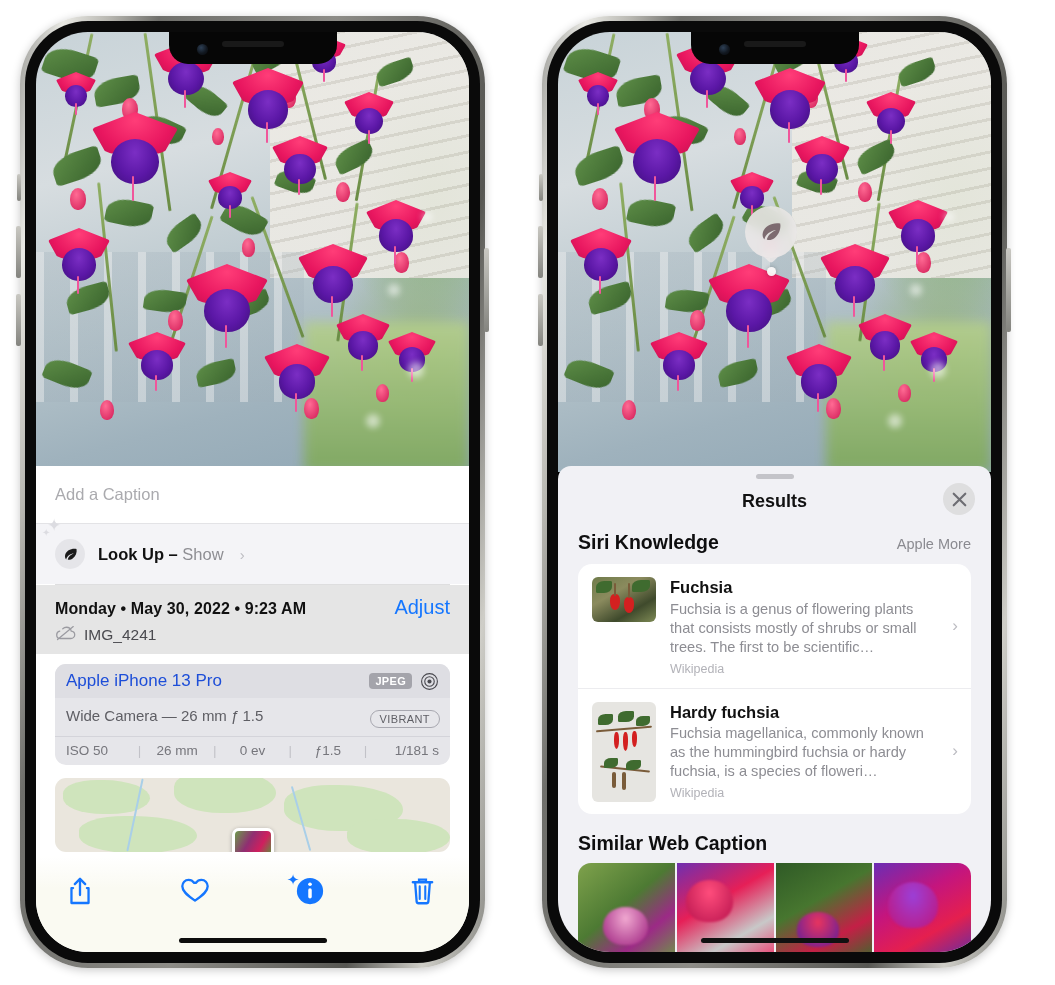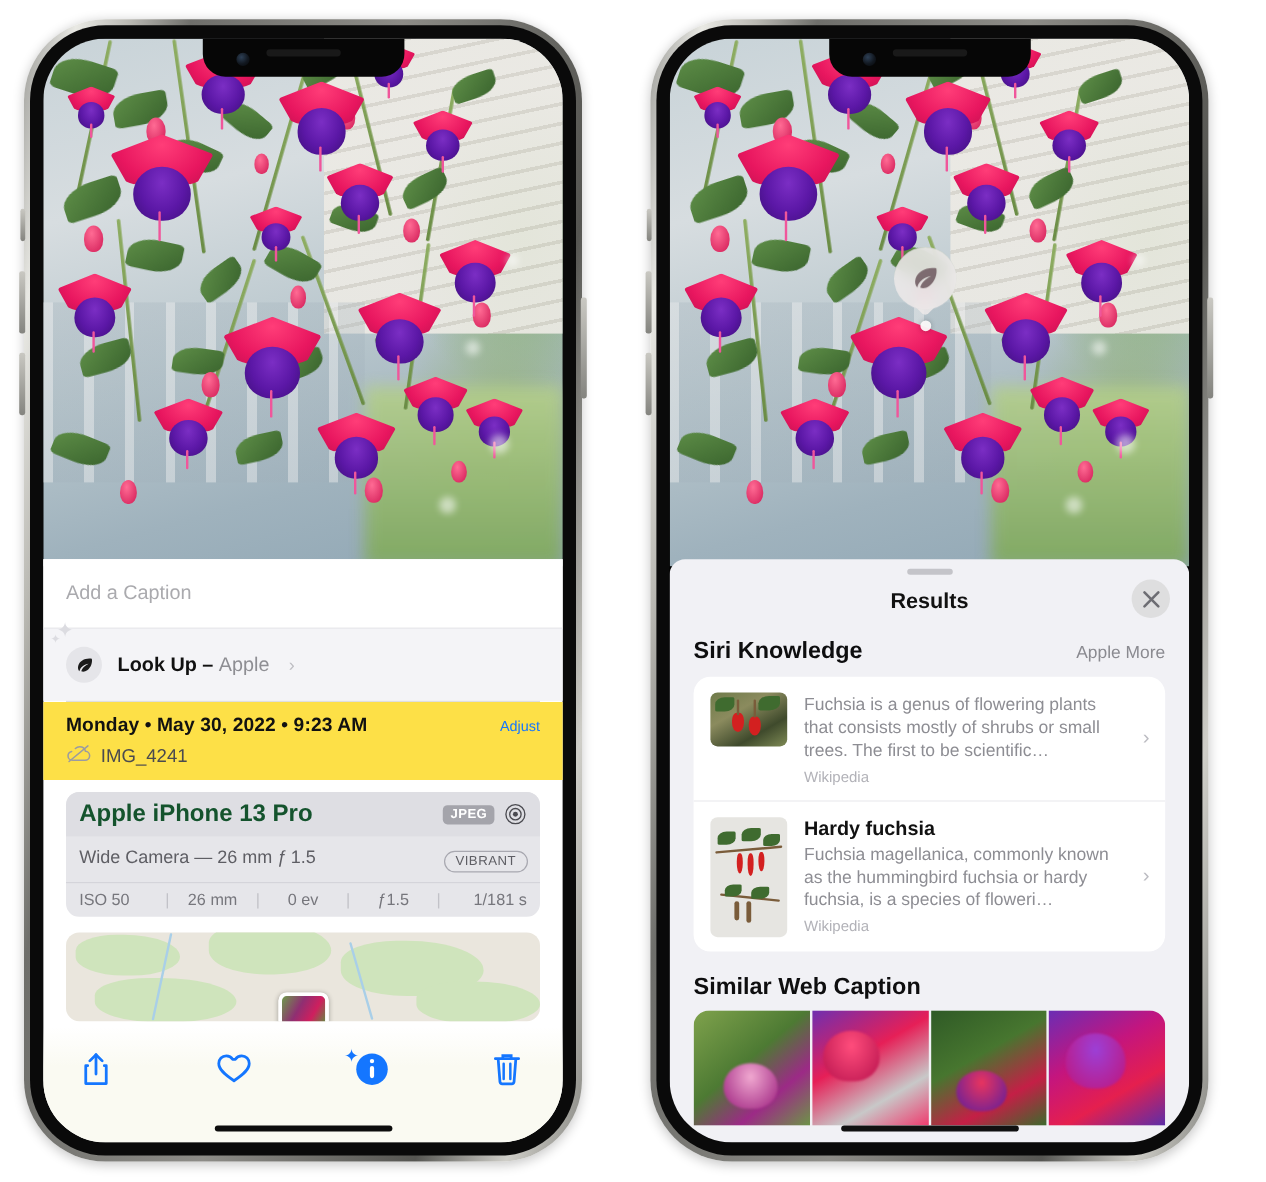--- a/index.html
+++ b/index.html
@@ -190,39 +190,39 @@
     position: absolute; color: #dcdce1; pointer-events: none;
   }
   .sp1 { left: -8px; top: -9px; font-size: 17px; }
   .sp2 { left: -13px; top: 3px; font-size: 10px; }
   .lookup-txt { font-size: 16.5px; font-weight: 700; color: #111; }
   .lookup-txt .sub { font-weight: 400; color: #8e8e93; }
   .chev-sm { color: #bdbdc2; font-size: 15px; margin-left: 3px; }
 
   .meta-sep { height: 1px; background: #dededf; margin: 0 19px; }
 
-  .meta-band { background: #fde047; padding: 11px 19px 9px; }
+  .meta-band { background: #e5e5e5; padding: 11px 19px 9px; }
   .meta-top { display: flex; justify-content: space-between; align-items: baseline; }
   .meta-date { font-size: 16px; font-weight: 700; color: #111; letter-spacing: .1px; }
-  .meta-adjust { font-size: 12px; color: #1476ff; }
+  .meta-adjust { font-size: 20px; color: #1476ff; }
   .meta-file { display: flex; align-items: center; gap: 7px; margin-top: 6px; }
   .meta-file-name { font-size: 15.5px; color: #4a4a4f; }
 
   .exif-card {
     margin: 10px 19px 0;
     background: #e6e6ea;
     border-radius: 11px;
     overflow: hidden;
     font-size: 14px;
   }
   .exif-head {
     display: flex; align-items: center; justify-content: space-between;
     padding: 7px 11px; background: #dedee3;
   }
-  .exif-model { font-size: 20px; font-weight: 700; color: #14532d; }
+  .exif-model { font-size: 17px; font-weight: 400; color: #1d4ed8; }
   .exif-head-right { display: flex; align-items: center; gap: 8px; }
   .pill-jpeg {
     background: #a4a4ab; color: #fff; font-size: 11px; font-weight: 700;
     padding: 2px 6px; border-radius: 4px; letter-spacing: .3px;
   }
   .aperture-ic { width: 19px; height: 19px; }
   .exif-body { padding: 7px 11px 8px; position: relative; }
   .exif-line { font-size: 15px; color: #5e5e64; line-height: 1.5; }
   .pill-vibrant {
     position: absolute; right: 10px; bottom: 8px;
@@ -499,21 +499,21 @@
 
           <div class="lookup-band">
             <div class="lookup-row">
               <span class="sparkle sp1">✦</span>
               <span class="sparkle sp2">✦</span>
               <span class="leaf-chip">
                 <svg width="17" height="17" viewBox="0 0 24 24" aria-hidden="true">
                   <path d="M20.5 4.2C12.9 3 6.4 6.6 4.6 12.1c-.9 2.8-.2 5.4 1.3 6.8.4-2.2 1.7-4.3 3.8-5.9 2.2-1.7 4.8-2.6 7-2.9-2 .9-4 2.2-5.6 3.8-1.6 1.6-2.6 3.4-3 5.1 2 .9 4.7.5 7-1.2 4.4-3.3 6.3-9.1 5.4-13.6z" fill="#1b1b1b"></path>
                 </svg>
               </span>
-              <span class="lookup-txt"><span>Look Up – </span><span class="sub">Apple</span></span>
+              <span class="lookup-txt"><span>Look Up – </span><span class="sub">Show</span></span>
               <span class="chev-sm">›</span>
             </div>
           </div>
 
           <div class="meta-sep"></div>
 
           <div class="meta-band">
             <div class="meta-top">
               <div class="meta-date">Monday • May 30, 2022 • 9:23 AM</div>
               <div class="meta-adjust">Adjust</div>
@@ -783,20 +783,21 @@
             <div class="kcard">
               <div class="thumb land">
                 <div class="t-leafbit" style="left:4px;top:4px;width:16px;height:12px"></div>
                 <div class="t-leafbit" style="left:40px;top:3px;width:18px;height:12px"></div>
                 <div class="t-redbit" style="left:18px;top:17px;width:10px;height:16px"></div>
                 <div class="t-redbit" style="left:32px;top:20px;width:10px;height:16px"></div>
                 <div class="t-stembit" style="left:22px;top:6px;width:2px;height:13px"></div>
                 <div class="t-stembit" style="left:36px;top:6px;width:2px;height:15px"></div>
               </div>
               <div class="kbody">
+                <div class="ktitle">Fuchsia</div>
                 <div class="kdesc">Fuchsia is a genus of flowering plants that consists mostly of shrubs or small trees. The first to be scientific…</div>
                 <div class="ksrc">Wikipedia</div>
               </div>
               <span class="kchev">›</span>
             </div>
 
             <div class="kcard">
               <div class="thumb port">
                 <div class="t-stembit" style="left:4px;top:26px;width:56px;height:2px;transform:rotate(-5deg)"></div>
                 <div class="t-leafbit" style="left:6px;top:12px;width:15px;height:11px"></div>

